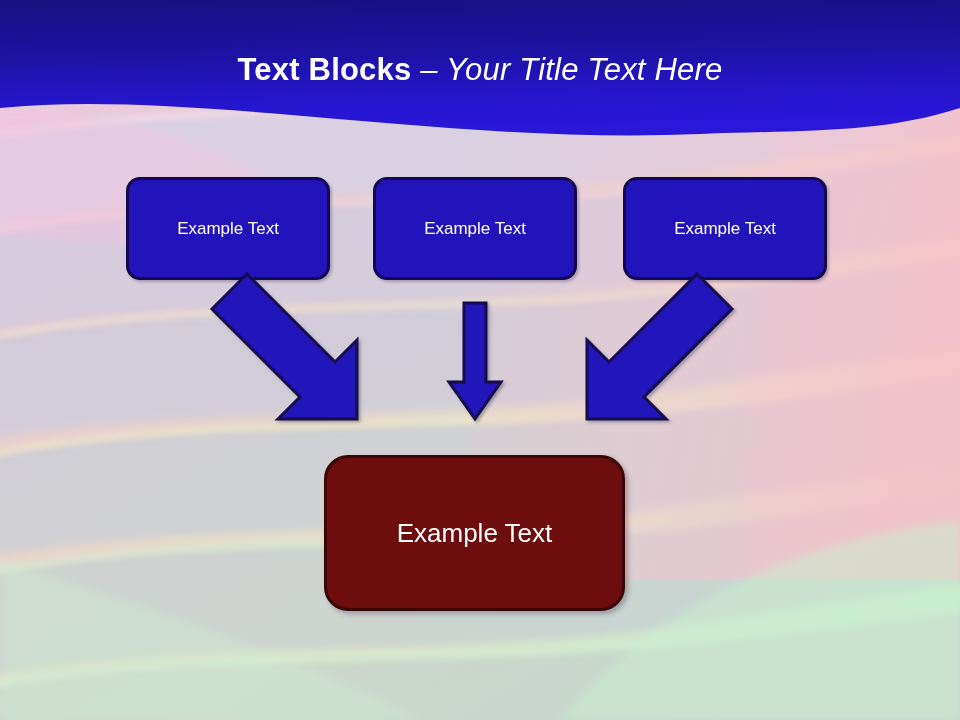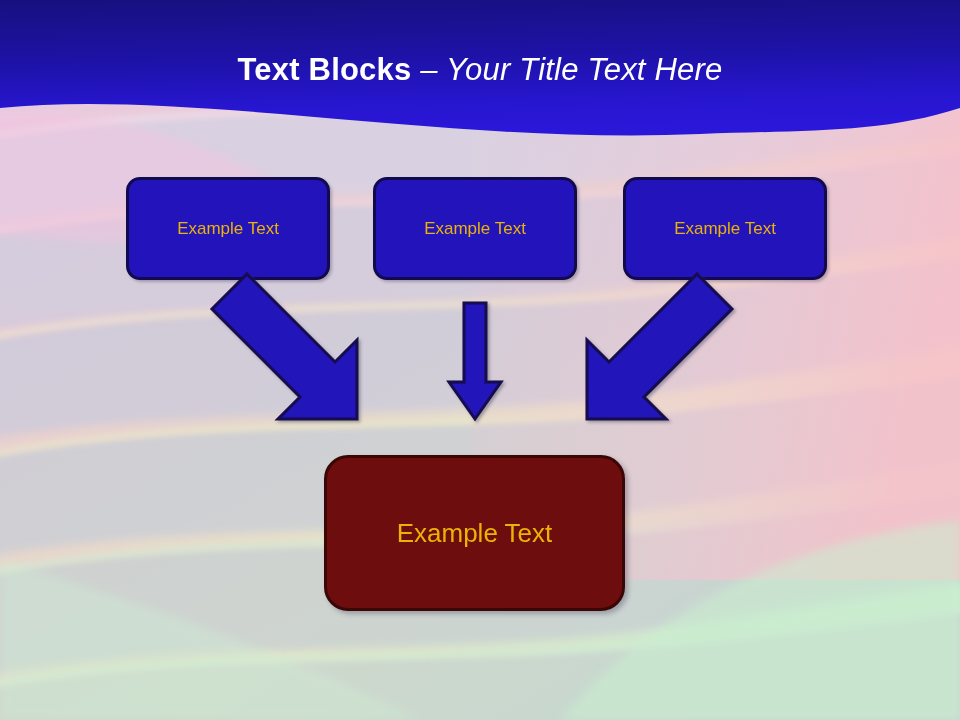--- a/index.html
+++ b/index.html
@@ -64,21 +64,21 @@
   }
 
   
   .node {
     position: absolute;
     box-sizing: border-box;
     display: flex;
     align-items: center;
     justify-content: center;
     text-align: center;
-    color: #eab308;
+    color: #ffffff;
     border-style: solid;
   }
   .node-top {
     width: 204px;
     height: 103px;
     top: 177px;
     background: #2313bb;
     border: 3px solid #120a4e;
     border-radius: 14px;
     font-size: 17px;

